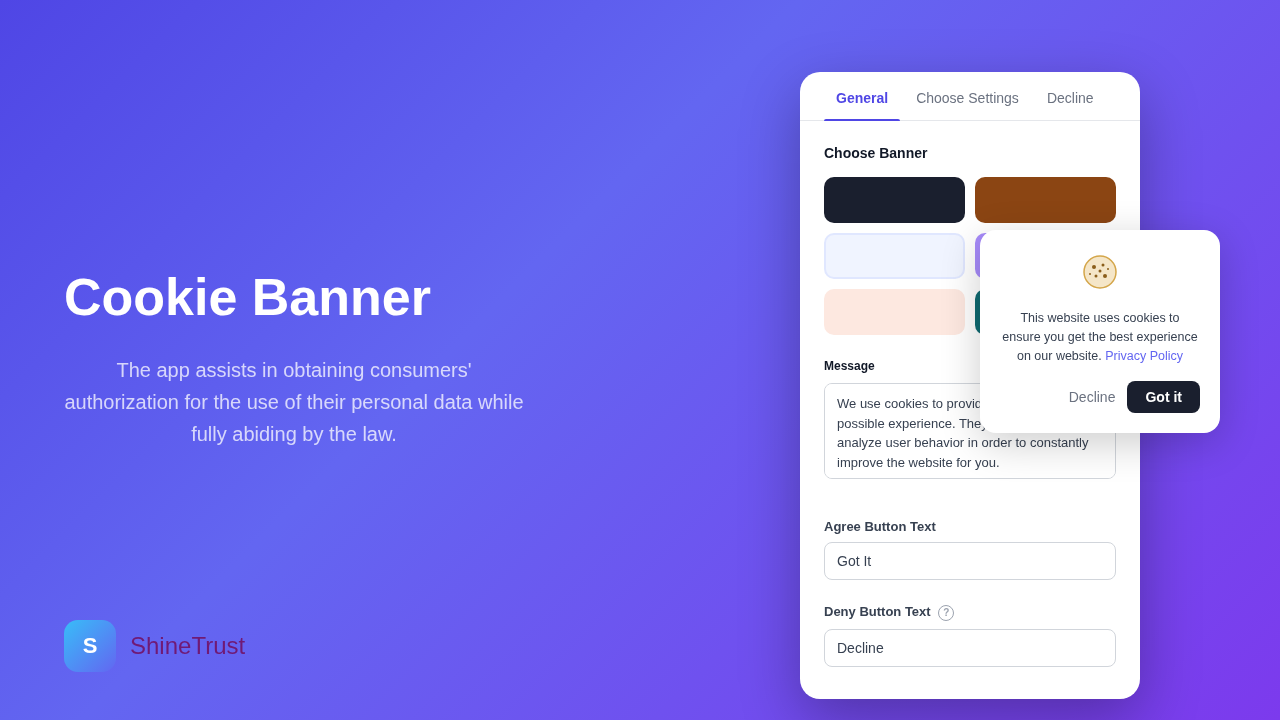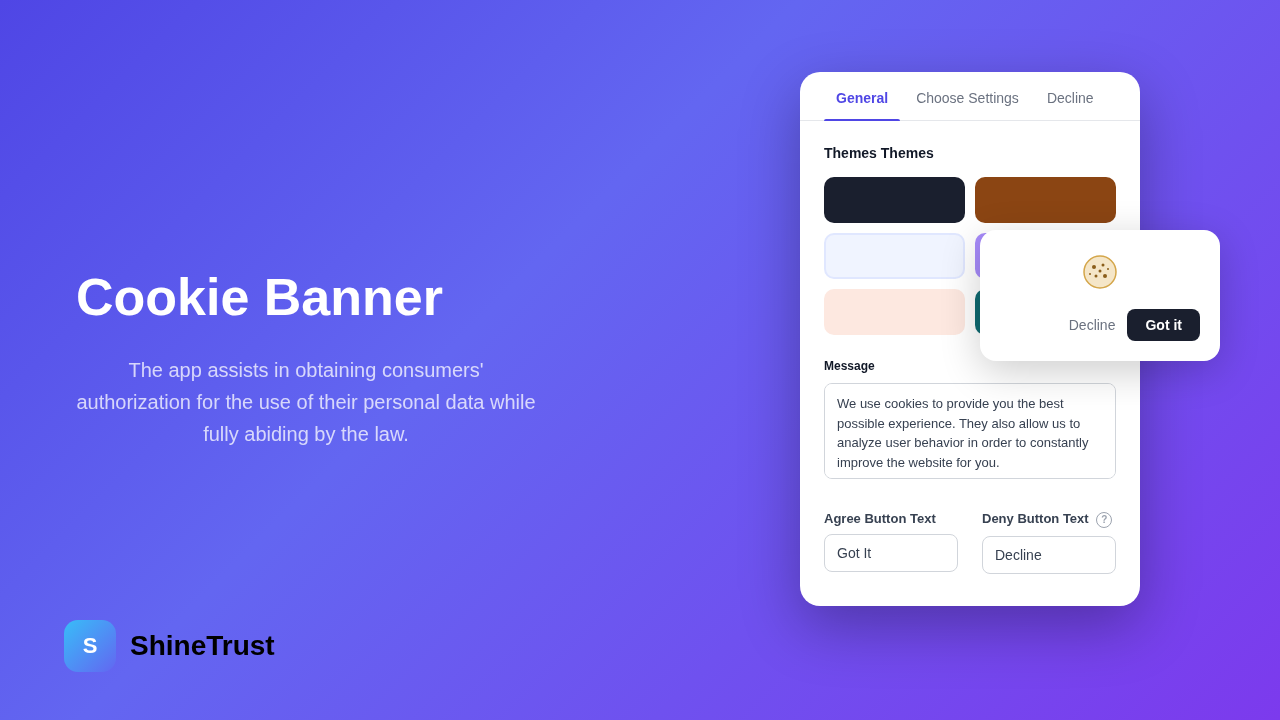--- a/index.html
+++ b/index.html
@@ -8,21 +8,21 @@
       height: 720px;
       overflow: hidden;
       font-family: -apple-system, BlinkMacSystemFont, 'Segoe UI', sans-serif;
       background: linear-gradient(135deg, #4f46e5 0%, #6366f1 40%, #7c3aed 100%);
       position: relative;
     }
 
     
     .left-content {
       position: absolute;
-      left: 76px;
+      left: 64px;
       top: 50%;
       transform: translateY(-50%);
       max-width: 520px;
     }
 
     .main-title {
       font-size: 52px;
       font-weight: 800;
       color: #ffffff;
       line-height: 1.1;
@@ -53,23 +53,23 @@
       border-radius: 14px;
       display: flex;
       align-items: center;
       justify-content: center;
       font-size: 22px;
       font-weight: 800;
       color: white;
     }
 
     .brand-name {
-      font-size: 28px;
-      font-weight: 700;
-      color: #000000;
+      font-size: 24px;
+      font-weight: 400;
+      color: #701a75;
     }
 
     
     .main-panel {
       position: absolute;
       right: 140px;
       top: 72px;
       width: 340px;
       background: white;
       border-radius: 20px;
@@ -160,23 +160,23 @@
       font-size: 13px;
       color: #374151;
       resize: none;
       line-height: 1.5;
       font-family: inherit;
       outline: none;
     }
 
     .button-fields {
       display: grid;
-      grid-template-columns: 1fr 1fr;
+      grid-template-columns: 1fr;
       gap: 24px;
-      margin-top: 28px;
+      margin-top: 36px;
     }
 
     .field-group label {
       display: block;
       font-size: 13px;
       font-weight: 600;
       color: #374151;
       margin-bottom: 8px;
     }
 
@@ -288,21 +288,21 @@
     </div>
     <div class="tab">
       <span>Choose Settings</span>
     </div>
     <div class="tab">
       <span>Decline</span>
     </div>
   </div>
 
   <div class="panel-body">
-    <div class="section-title">Themes Themes</div>
+    <div class="section-title">Choose Banner</div>
 
     <div class="theme-grid">
       <div class="theme-swatch dark"></div>
       <div class="theme-swatch brown"></div>
       <div class="theme-swatch light-blue"></div>
       <div class="theme-swatch purple"></div>
       <div class="theme-swatch peach"></div>
       <div class="theme-swatch teal"></div>
     </div>
 
@@ -333,17 +333,21 @@
       <circle cx="18" cy="18" r="16" fill="#f5e6c8" stroke="#d4a64a" stroke-width="1.5"></circle>
       <circle cx="12" cy="13" r="2" fill="#8b5e1a"></circle>
       <circle cx="21" cy="11" r="1.5" fill="#8b5e1a"></circle>
       <circle cx="23" cy="22" r="2" fill="#8b5e1a"></circle>
       <circle cx="14" cy="22" r="1.5" fill="#8b5e1a"></circle>
       <circle cx="18" cy="17" r="1.5" fill="#8b5e1a"></circle>
       <circle cx="8" cy="20" r="1" fill="#8b5e1a"></circle>
       <circle cx="26" cy="15" r="1" fill="#8b5e1a"></circle>
     </svg>
   </div>
+  <p class="cookie-text">
+    <span>This website uses cookies to ensure you get the best experience on our website.</span>
+    <a href="#" class="cookie-link">Privacy Policy</a>
+  </p>
   <div class="cookie-buttons">
     <button class="btn-decline">Decline</button>
     <button class="btn-got-it">Got it</button>
   </div>
 </div>
 
 </body></html>

